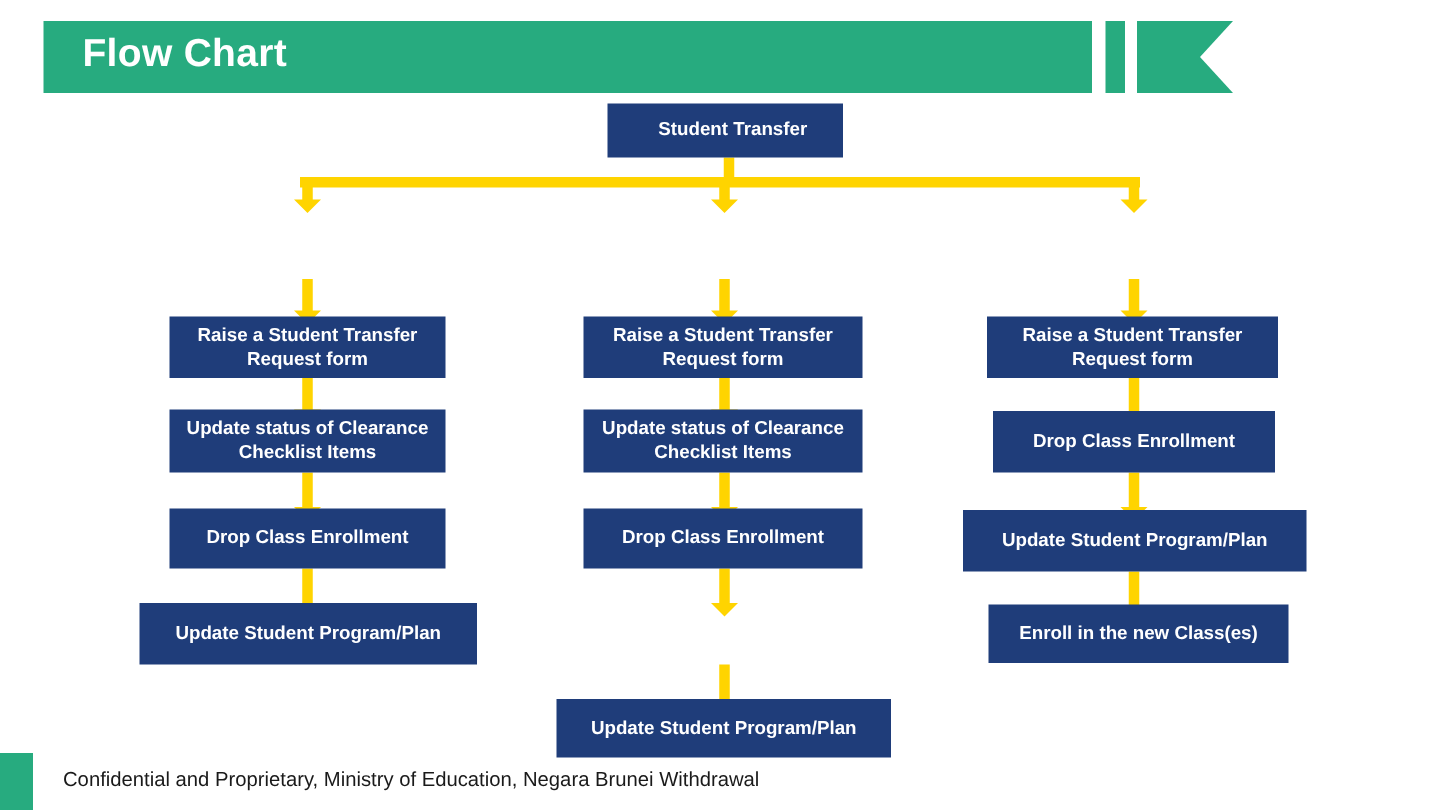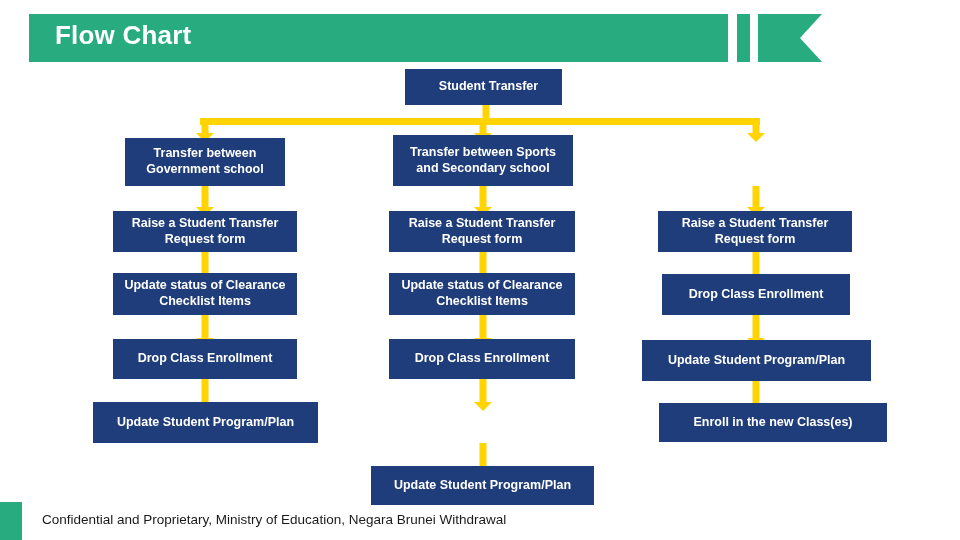--- a/index.html
+++ b/index.html
@@ -185,21 +185,20 @@
   </div>
   <div class="arrow" style="left:474px; top:56px; width:18px; height:24px;">
     <div class="shaft" style="height:16px;"></div>
     <div class="head" style="top:15px;"></div>
   </div>
   <div class="arrow" style="left:747px; top:56px; width:18px; height:24px;">
     <div class="shaft" style="height:16px;"></div>
     <div class="head" style="top:15px;"></div>
   </div>
 
-  <div class="node" style="left:125px; top:76px; width:160px; height:48px;">Transfer between Government school</div>
 
   <div class="arrow" style="left:196px; top:124px; width:18px; height:30px;">
     <div class="shaft" style="height:22px;"></div>
     <div class="head" style="top:21px;"></div>
   </div>
   <div class="node" style="left:113px; top:149px; width:184px; height:41px;">Raise a Student Transfer Request form</div>
 
   <div class="arrow" style="left:196px; top:190px; width:18px; height:30px;">
     <div class="shaft" style="height:22px;"></div>
     <div class="head" style="top:21px;"></div>
@@ -211,21 +210,20 @@
     <div class="head" style="top:23px;"></div>
   </div>
   <div class="node" style="left:113px; top:277px; width:184px; height:40px;">Drop Class Enrollment</div>
 
   <div class="arrow" style="left:196px; top:317px; width:18px; height:32px;">
     <div class="shaft" style="height:24px;"></div>
     <div class="head" style="top:23px;"></div>
   </div>
   <div class="node" style="left:93px; top:340px; width:225px; height:41px;">Update Student Program/Plan</div>
 
-  <div class="node" style="left:393px; top:73px; width:180px; height:51px;">Transfer between Sports and Secondary school</div>
 
   <div class="arrow" style="left:474px; top:124px; width:18px; height:30px;">
     <div class="shaft" style="height:22px;"></div>
     <div class="head" style="top:21px;"></div>
   </div>
   <div class="node" style="left:389px; top:149px; width:186px; height:41px;">Raise a Student Transfer Request form</div>
 
   <div class="arrow" style="left:474px; top:190px; width:18px; height:30px;">
     <div class="shaft" style="height:22px;"></div>
     <div class="head" style="top:21px;"></div>
@@ -265,19 +263,19 @@
   <div class="arrow" style="left:747px; top:253px; width:18px; height:32px;">
     <div class="shaft" style="height:24px;"></div>
     <div class="head" style="top:23px;"></div>
   </div>
   <div class="node" style="left:642px; top:278px; width:229px; height:41px;">Update Student Program/Plan</div>
 
   <div class="arrow" style="left:747px; top:319px; width:18px; height:32px;">
     <div class="shaft" style="height:24px;"></div>
     <div class="head" style="top:23px;"></div>
   </div>
-  <div class="node" style="left:659px; top:341px; width:228px; height:39px;">Enroll in the new Class(es)</div>
+  <div class="node" style="left:659px; top:341px; width:200px; height:39px;">Enroll in the new Class(es)</div>
 
 </div>
 
 <div class="footer"></div>
 <div class="footer-accent"></div>
 <div class="footer-text">Confidential and Proprietary, Ministry of Education, Negara Brunei Withdrawal</div>
 
 </body></html>

